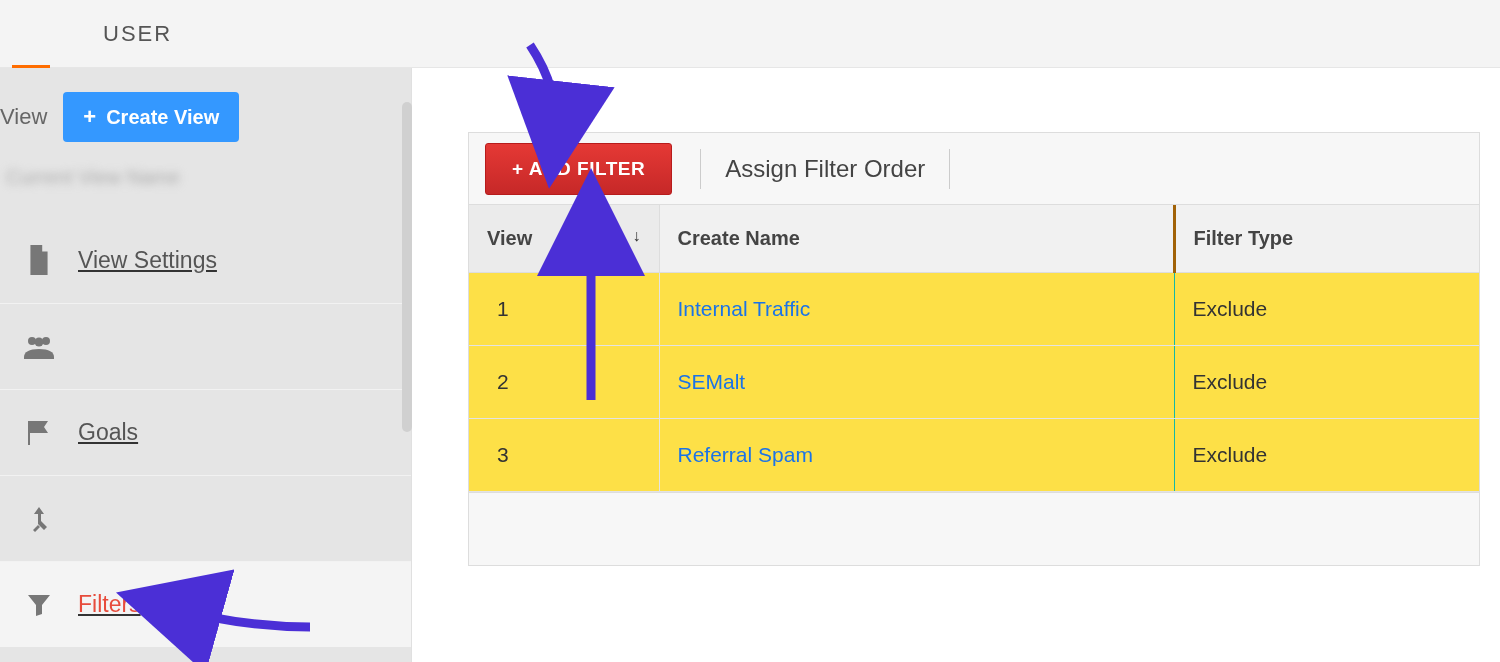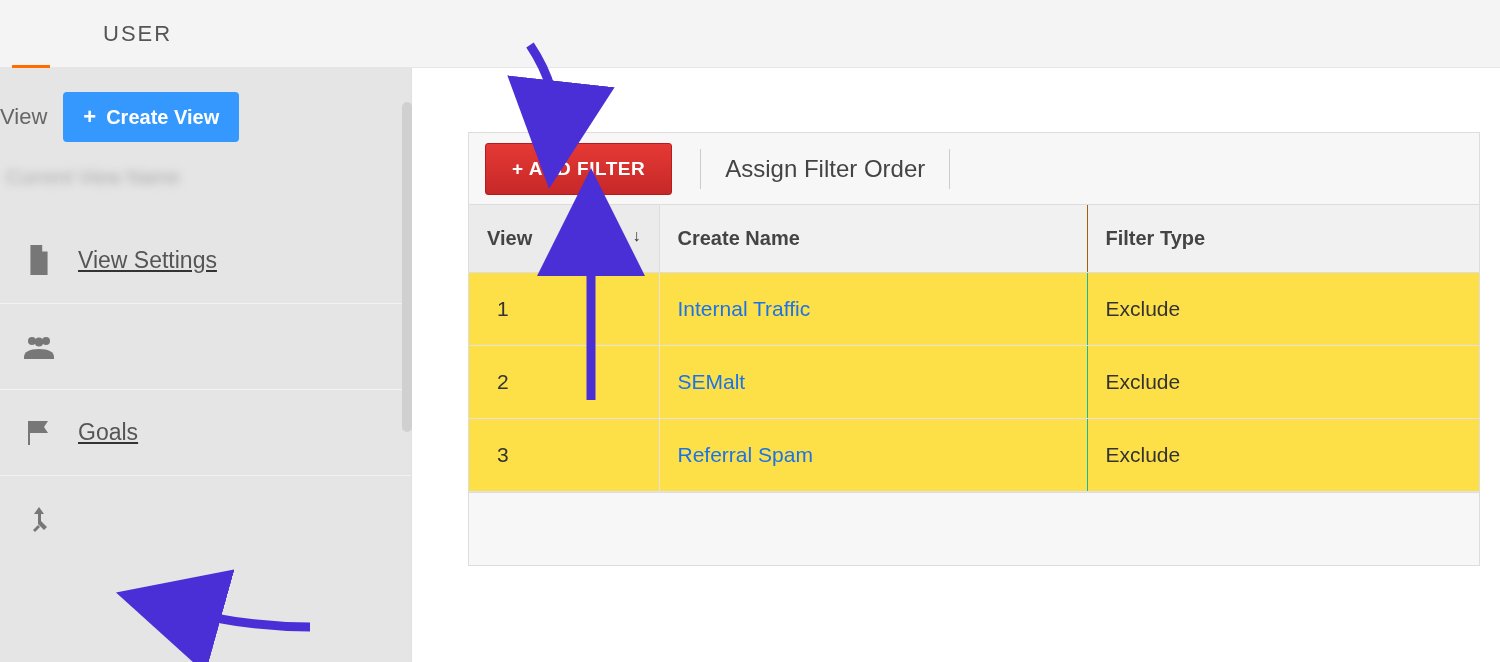--- a/index.html
+++ b/index.html
@@ -36,21 +36,21 @@
   .table-wrap { border:1px solid #ddd; border-bottom:none; background:#fde047; }
   .toolbar { display:flex; align-items:center; height:72px; background:#f7f7f7; border-bottom:1px solid #ddd; padding-left:16px; }
   .add-filter-btn { background:linear-gradient(#e53935,#c62828); color:#fff; border:1px solid #b71c1c; border-radius:3px; font-size:19px; font-weight:bold; letter-spacing:0.5px; padding:14px 26px; cursor:pointer; }
   .assign-order { margin-left:28px; padding-left:24px; height:40px; display:flex; align-items:center; border-left:1px solid #ccc; border-right:1px solid #ccc; padding-right:24px; font-size:24px; color:#444; cursor:pointer; }
 
   table { width:100%; border-collapse:collapse; }
   thead th { background:#f1f1f1; font-size:20px; color:#444; text-align:left; font-weight:bold; padding:22px 18px; border-bottom:1px solid #ddd; }
   thead th.rank { width:190px; background:#ebebeb; border-right:1px solid #ddd; }
   thead th.rank .sort { float:right; font-size:16px; color:#333; }
   thead th.fn { }
-  thead th.ft { width:392px; border-left:1px solid #a16207; }
+  thead th.ft { width:305px; border-left:3px solid #a16207; }
   tbody td { font-size:21px; padding:24px 18px; border-bottom:1px solid #e3e3e3; }
   tbody td.rank { text-align:left; padding-left:28px; border-right:1px solid #e3e3e3; color:#333; }
   tbody td.fn a { color:#1a73e8; text-decoration:none; }
   tbody td.ft { border-left:1px solid #14b8a6; color:#333; }
   .table-footer { height:74px; background:#f7f7f7; border-top:1px solid #ddd; border-bottom:1px solid #ddd; }
 
   
   .arrow { position:absolute; pointer-events:none; }
   .arrow svg { overflow:visible; }
 </style>
@@ -102,20 +102,28 @@
             </svg>
         </span>
         <span class="label">Goals</span>
       </li>
       <li>
         <span class="icon">
           <svg width="28" height="28" viewBox="0 0 28 28">
               <path fill="currentColor" d="M14 2l5 7h-3v7l6 6-3 3-6-6V9H9z M8 25l5-5 2 2-5 5z"></path>
             </svg>
         </span>
+      </li>
+      <li class="active">
+        <span class="icon">
+          <svg width="26" height="26" viewBox="0 0 26 26">
+              <path fill="currentColor" d="M2 3h22l-8 10v9l-6 2v-11z"></path>
+            </svg>
+        </span>
+        <span class="label">Filters</span>
       </li>
     </ul>
   </div>
   <div class="scrollbar-thumb"></div>
 
   <div class="main">
     <div class="table-wrap">
       <div class="toolbar">
         <button class="add-filter-btn">+ ADD FILTER</button>
         <div class="assign-order">Assign Filter Order</div>

